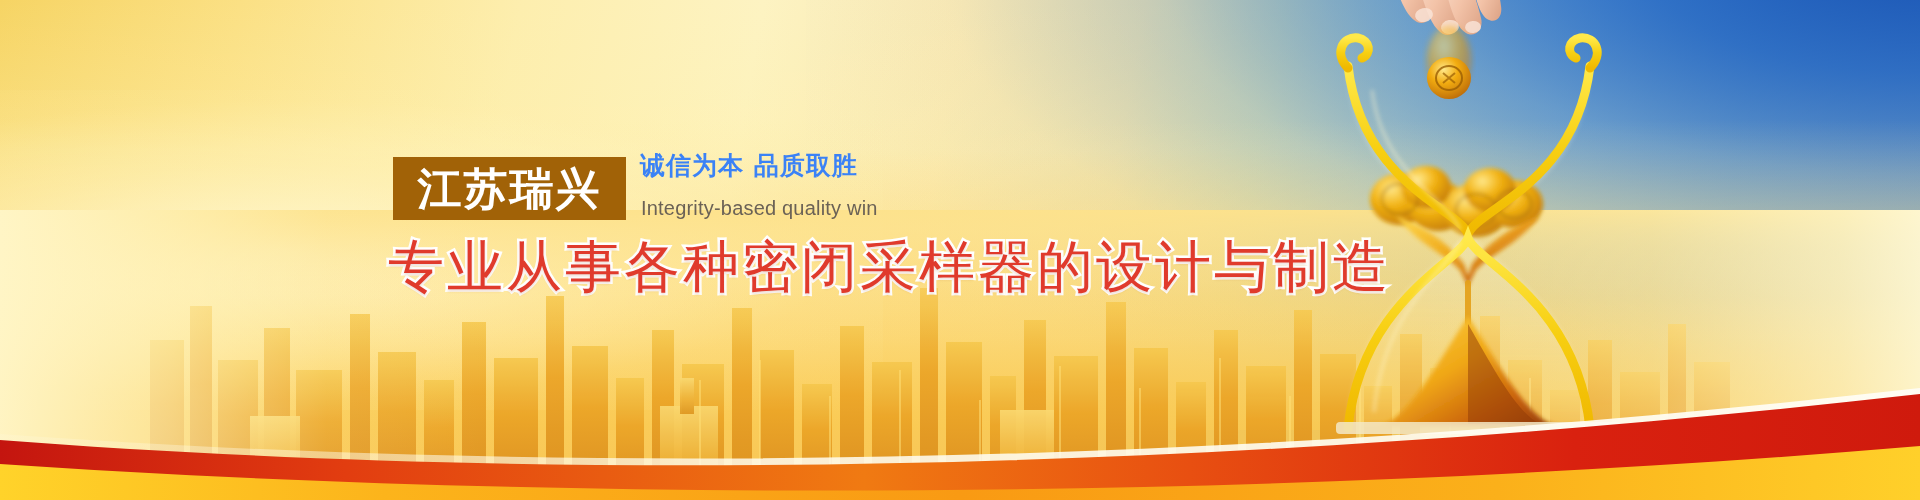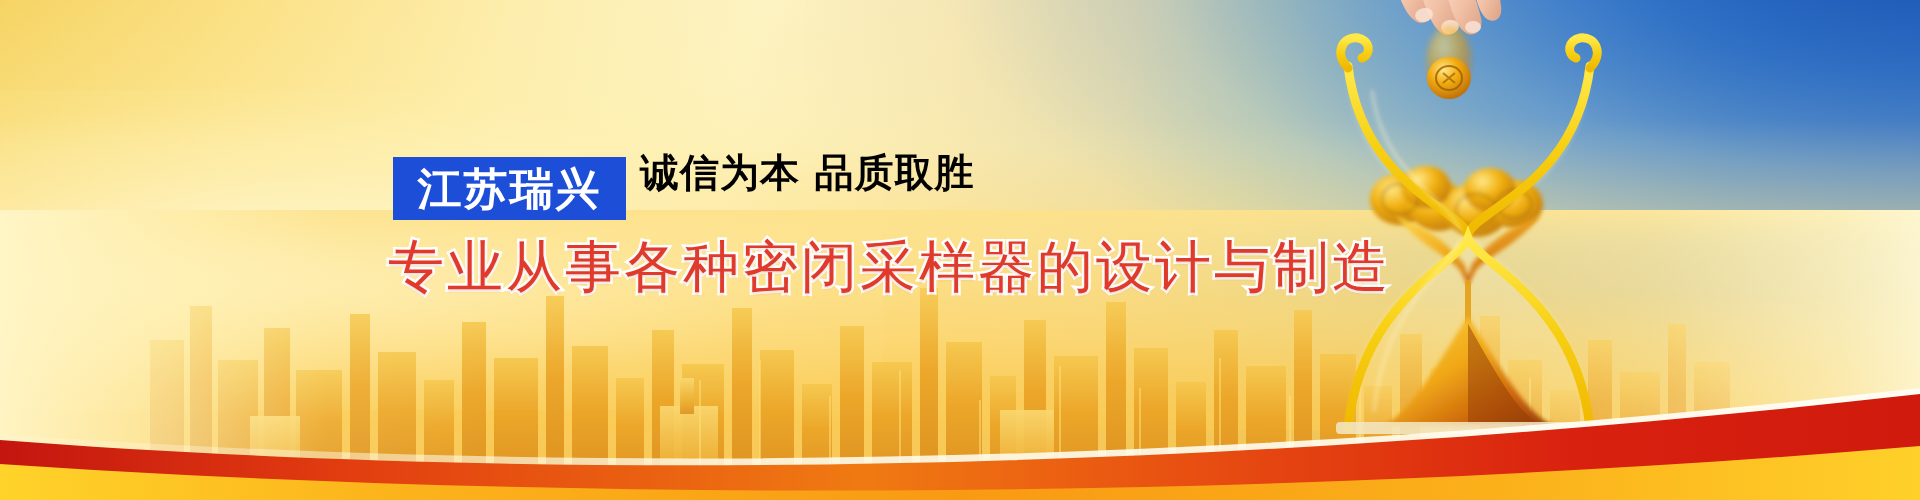--- a/index.html
+++ b/index.html
@@ -108,34 +108,34 @@
     position:absolute; left:0; right:0; bottom:0; height:140px;
   }
   .ribbon svg { display:block; width:100%; height:100%; }
 
   
   .copy { position:absolute; left:0; top:0; width:100%; height:100%; }
 
   .logo-badge {
     position:absolute; left:393px; top:157px;
     width:233px; height:63px;
-    background:#1d4ed8;
+    background:#a16207;
     display:flex; align-items:center; justify-content:center;
   }
   .logo-badge .txt {
     color:#ffffff;
     font-size:44px; font-weight:bold;
     letter-spacing:2px; line-height:1;
     font-family:"DejaVu Sans","Liberation Sans",sans-serif;
   }
 
   .slogan-cn {
     position:absolute; left:640px; top:152px;
-    color:#000000;
-    font-size:39px; font-weight:bold; letter-spacing:1px;
+    color:#3b82f6;
+    font-size:25px; font-weight:bold; letter-spacing:1px;
     line-height:1.1; white-space:nowrap;
     font-family:"DejaVu Sans","Liberation Sans",sans-serif;
   }
   .slogan-en {
     position:absolute; left:641px; top:196px;
     color:#6b6256;
     font-size:20px; font-weight:400; letter-spacing:0.2px;
     line-height:1.2; white-space:nowrap;
   }
 
@@ -404,17 +404,18 @@
   </div>
 
   <div class="copy">
 
     <div class="logo-badge">
       <span class="txt">江苏瑞兴</span>
     </div>
 
     <div class="slogan-cn">诚信为本  品质取胜</div>
 
+    <div class="slogan-en">Integrity-based quality win</div>
 
     <div class="headline">专业从事各种密闭采样器的设计与制造</div>
 
   </div>
 </div>
 
 </body></html>

